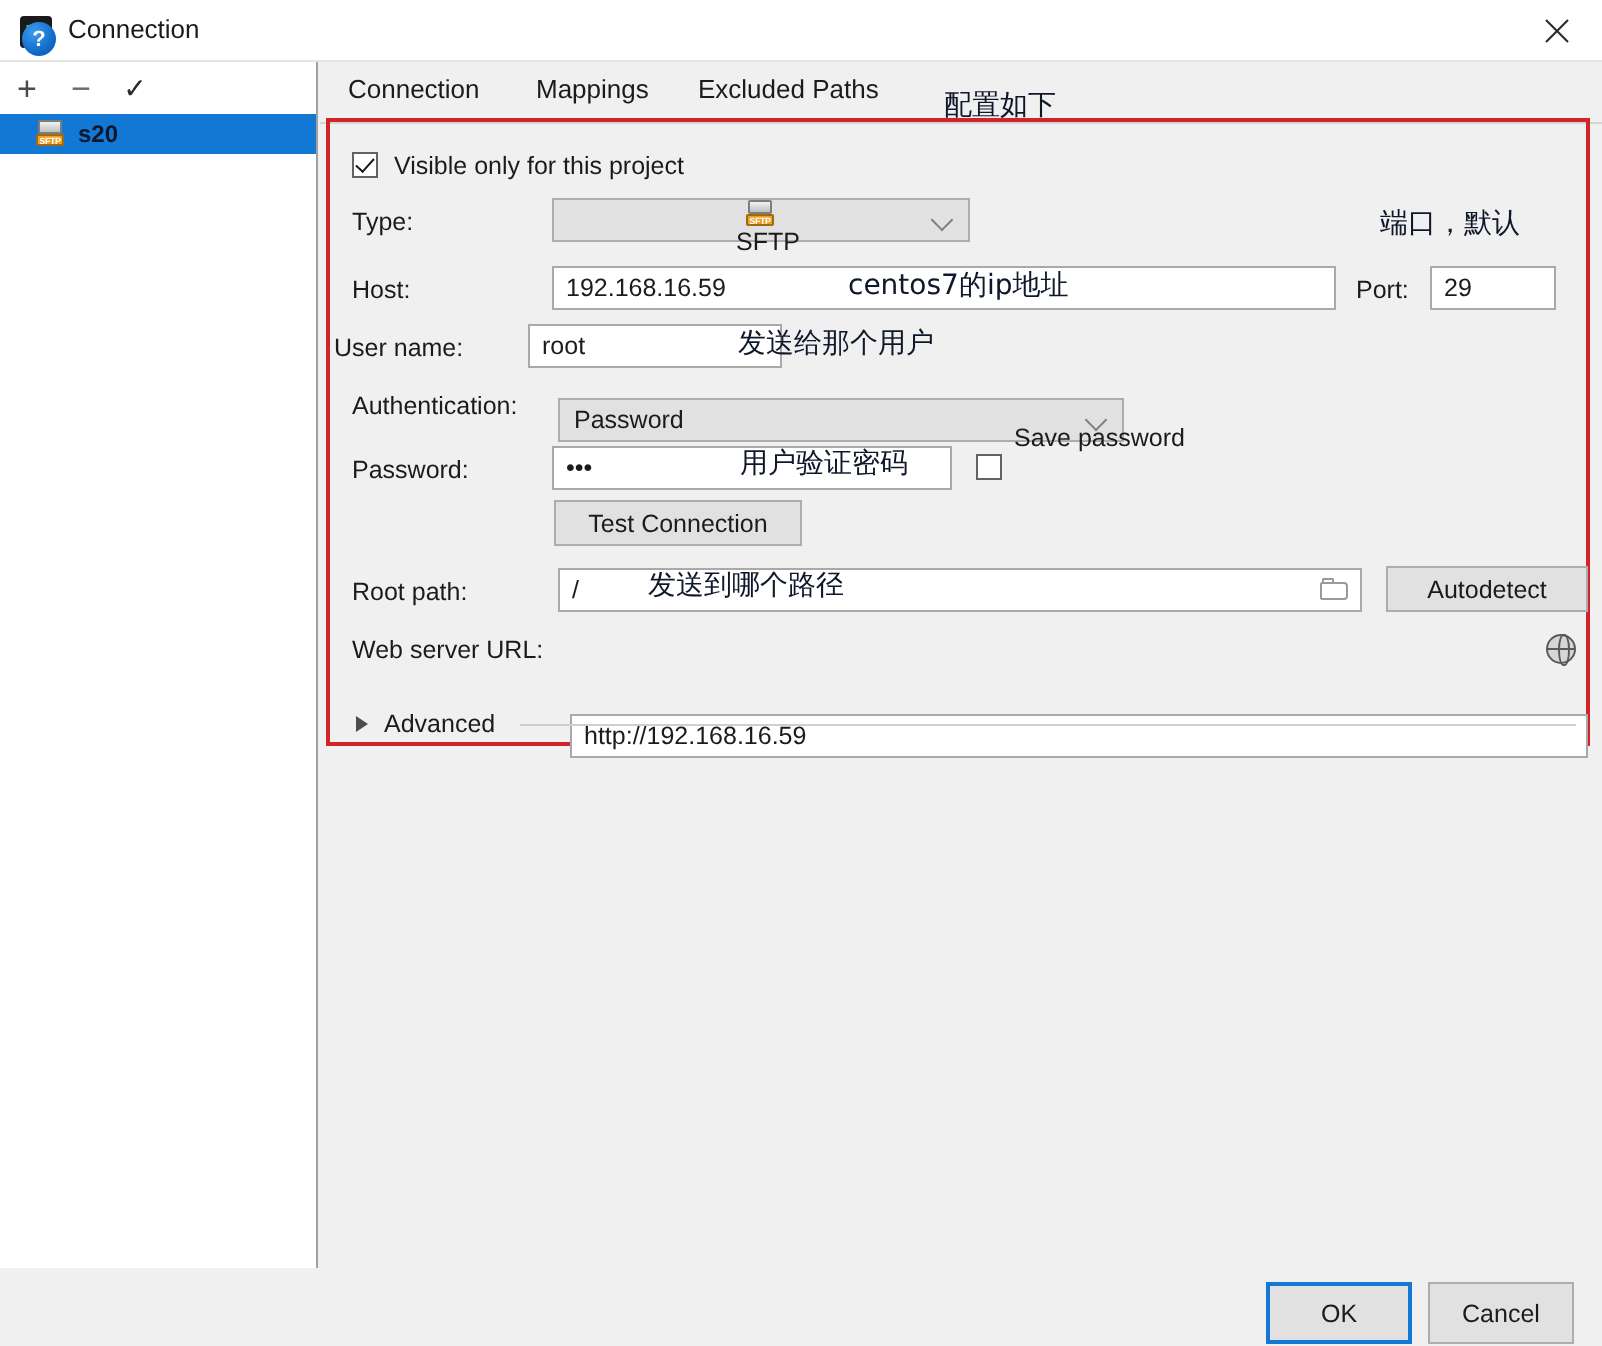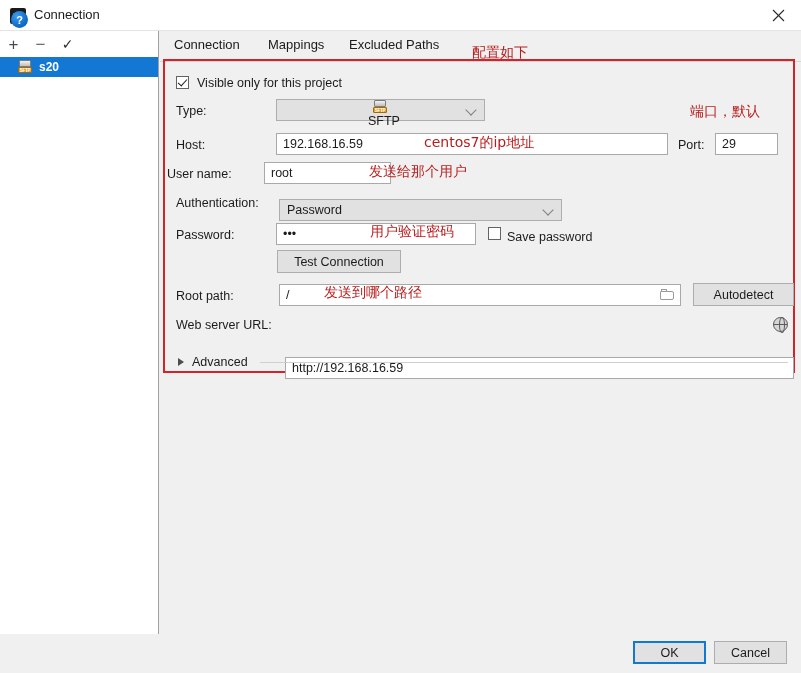--- a/index.html
+++ b/index.html
@@ -77,21 +77,21 @@
   .tb-btn.minus { font-size: 17px; line-height: 1; color: #6a6a6a; }
   .tb-btn.check { font-size: 14px; line-height: 1; color: #2b2b2b; }
 
   .sidebar-list { position: absolute; left: 0; top: 26px; width: 158px; }
   .sidebar-item {
     height: 20px;
     display: flex; align-items: center;
     padding-left: 18px;
     cursor: pointer;
   }
-  .sidebar-item.selected { background: #1278d4; color: #ffffff; }
+  .sidebar-item.selected { background: #1278d4; color: #0f172a; }
   .sidebar-item .label {
     font-size: 12px;
     font-weight: bold;
     margin-left: 6px;
   }
 
   
   .sftp-icon {
     width: 15px; height: 14px;
     position: relative;
@@ -242,21 +242,21 @@
     height: 23px;
     display: flex; align-items: center; justify-content: center;
     font-size: 12.5px;
     color: #1b1b1b;
     cursor: pointer;
   }
 
   
   .anno {
     position: absolute;
-    color: #b91c1c;
+    color: #0f172a;
     font-size: 14px;
     font-family: "DejaVu Sans", sans-serif;
     white-space: nowrap;
     pointer-events: none;
   }
 
   .folder-icon {
     position: absolute;
     width: 15px; height: 12px;
     cursor: pointer;
@@ -330,21 +330,21 @@
     background: radial-gradient(circle at 35% 30%, #3d9bf0, #0a66c2 70%);
     color: #ffffff;
     font-size: 11px;
     font-weight: bold;
     display: flex; align-items: center; justify-content: center;
     cursor: pointer;
     font-family: "Liberation Sans", sans-serif;
   }
   .dlg-btn {
     position: absolute; top: 641px;
-    height: 23px;
+    height: 31px;
     background: #e1e1e1;
     border: 1px solid #adadad;
     display: flex; align-items: center; justify-content: center;
     font-size: 12.5px;
     color: #1b1b1b;
     cursor: pointer;
   }
   .dlg-btn.default {
     border: 2px solid #1278d4;
   }
@@ -438,21 +438,21 @@
       <span class="chev"></span>
     </div>
 
     <div class="row-label" style="left:10px; top:166px;">Password:</div>
     <div class="tfield" style="left:110px; top:161px; width:200px;">
       <span>•••</span>
     </div>
     <div class="anno" style="left:204px; top:161px;">用户验证密码</div>
 
     <div class="chk" style="left:322px; top:165px;"></div>
-    <div class="row-label" style="left:341px; top:168px;">Save password</div>
+    <div class="row-label" style="left:341px; top:150px;">Save password</div>
 
     <div class="btn" style="left:111px; top:188px; width:124px;">Test Connection</div>
 
     <div class="row-label" style="left:10px; top:227px;">Root path:</div>
     <div class="tfield" style="left:113px; top:222px; width:402px;">
       <span>/</span>
     </div>
     <div class="anno" style="left:158px; top:222px;">发送到哪个路径</div>
     <div class="folder-icon" style="left:494px; top:227px;">
       <span class="f2"></span>

